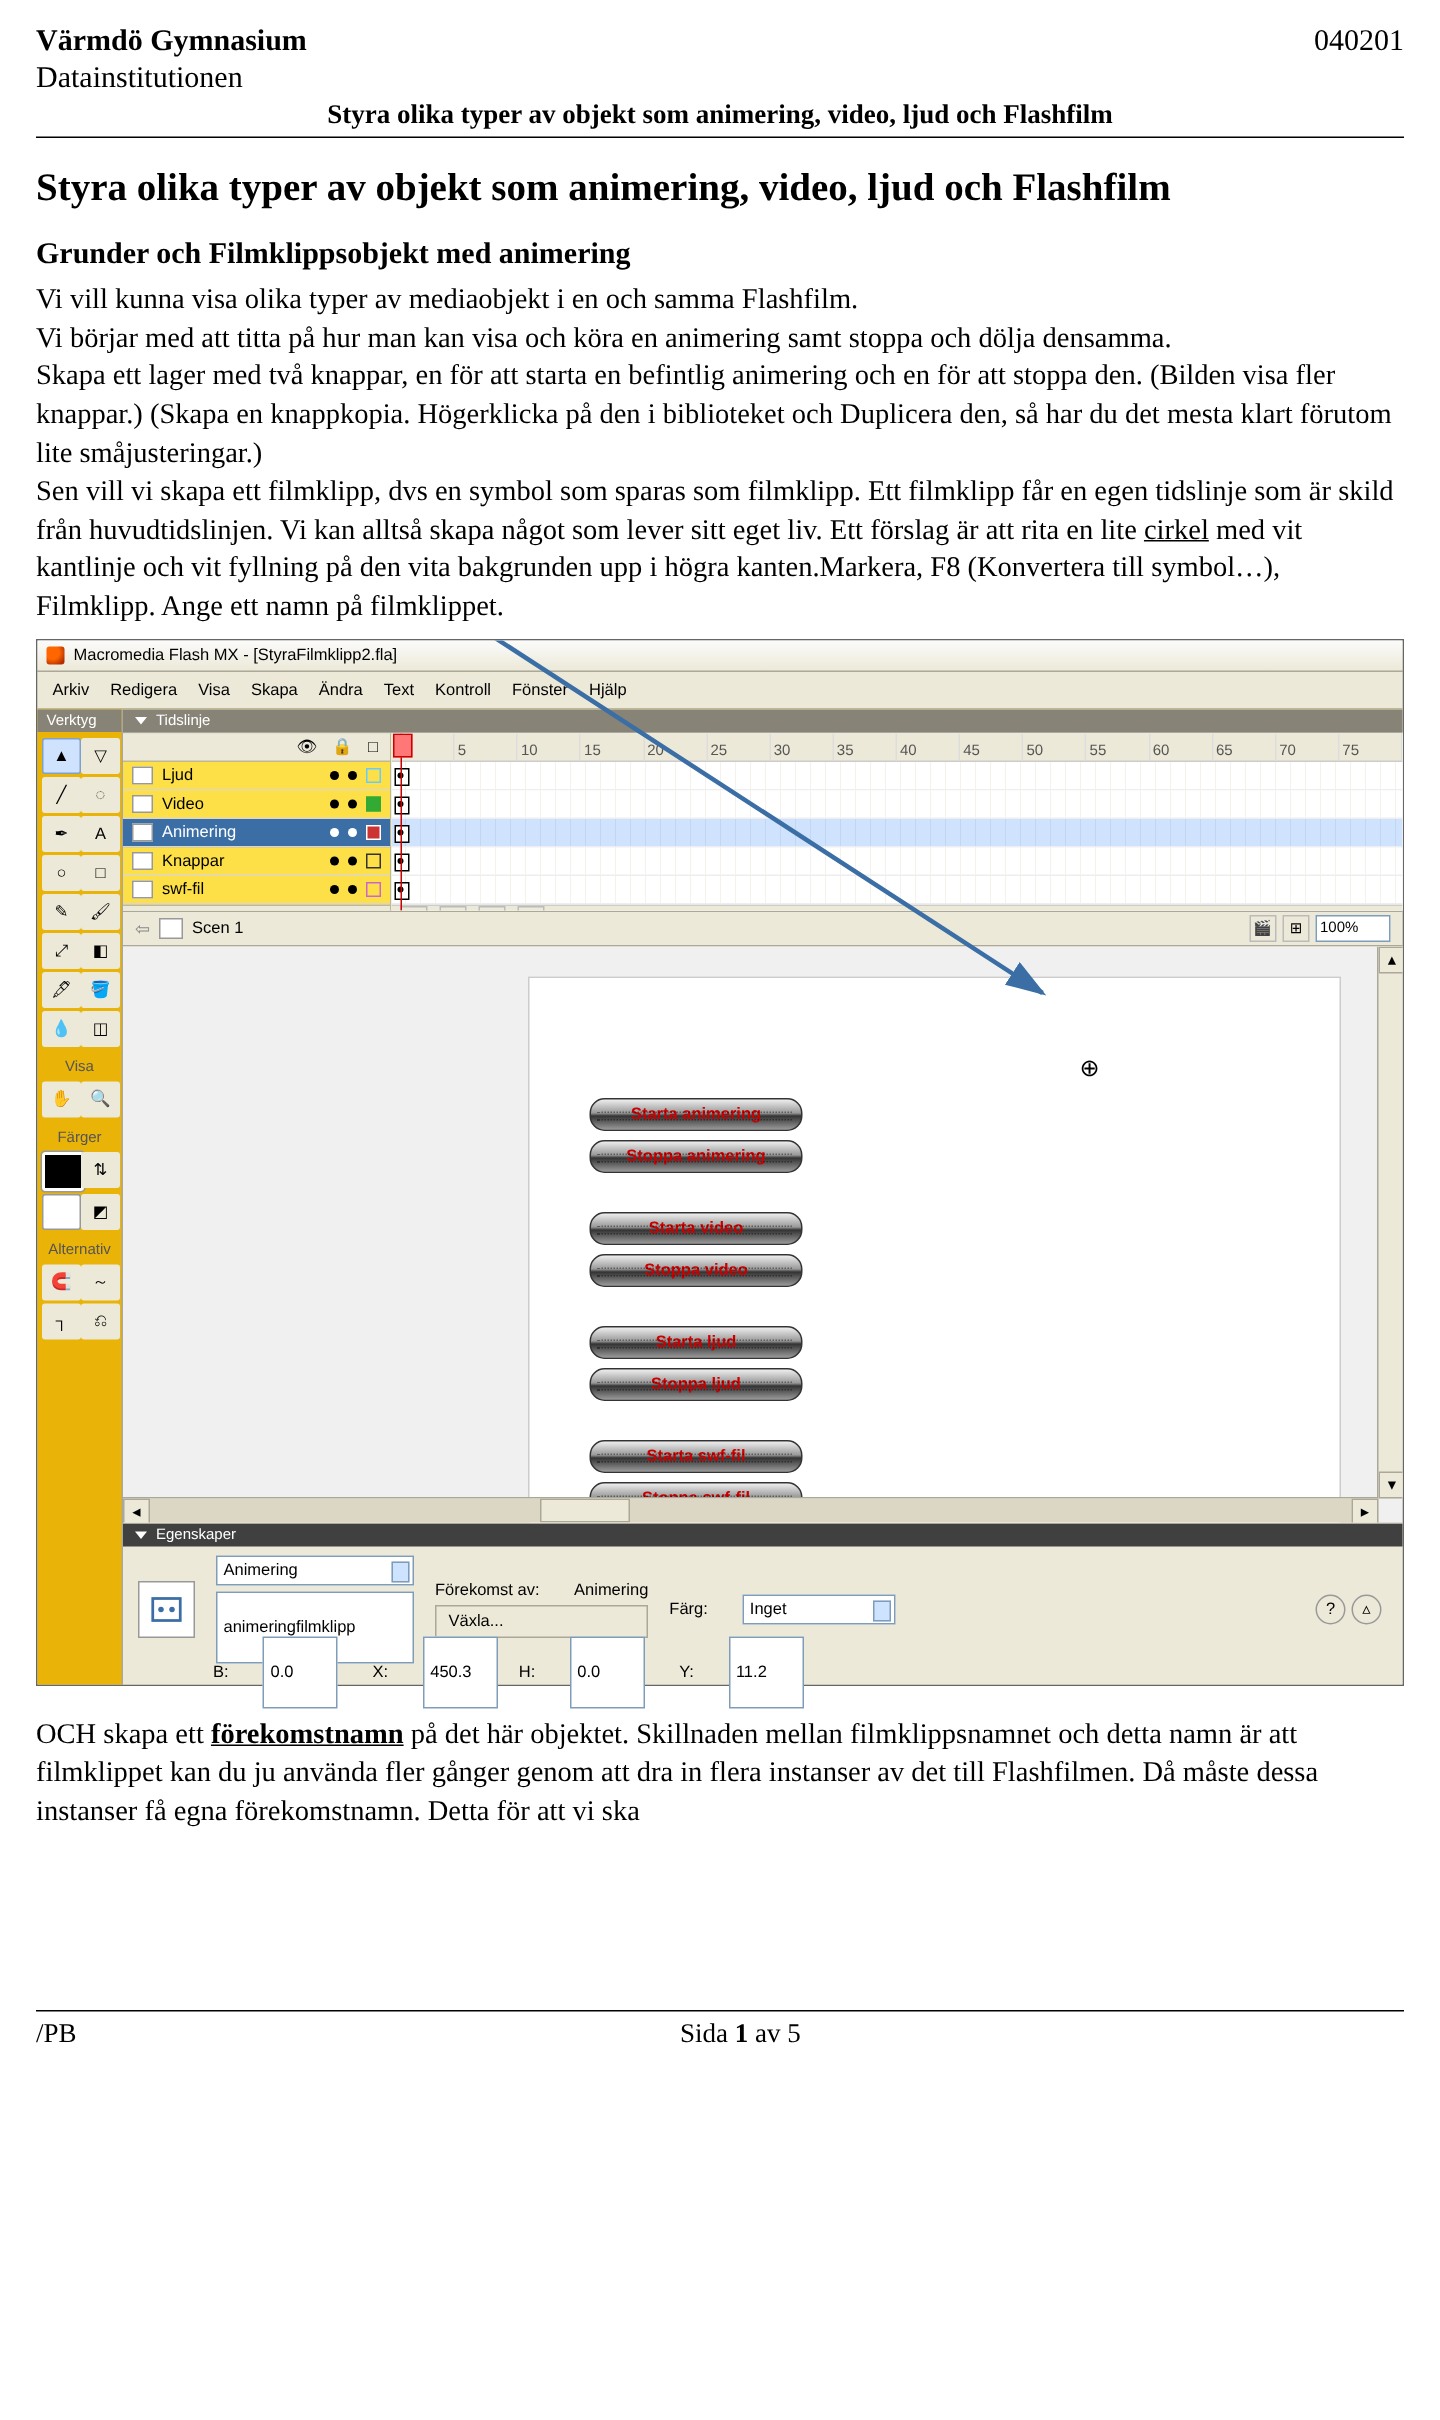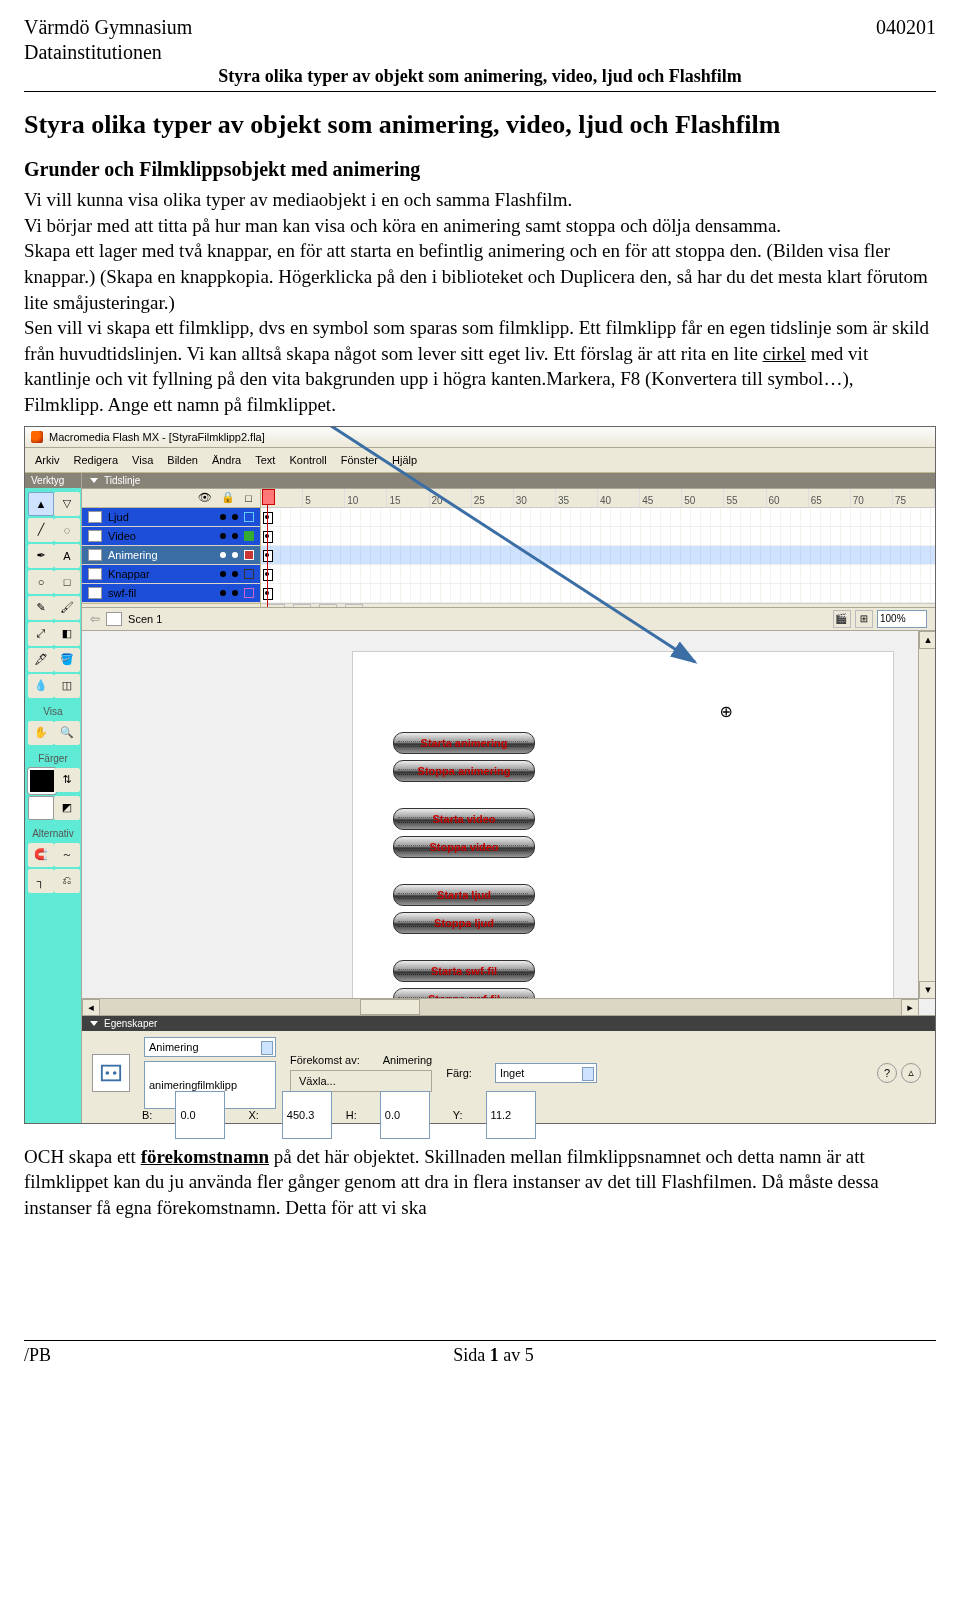--- a/index.html
+++ b/index.html
@@ -6,52 +6,52 @@
     font-family: "Times New Roman", Times, serif;
     font-size: 18px;
     margin: 0;
     padding: 16px 24px;
     color: #000;
     background: #fff;
     width: 960px;
     box-sizing: border-box;
   }
   .doc-header { display: flex; justify-content: space-between; align-items: flex-start; }
-  .doc-header .left { font-weight: normal; font-size: 20px; }
+  .doc-header .left { font-weight: bold; font-size: 20px; }
   .doc-header .right { font-size: 20px; text-align: right; }
   .doc-subhdr { font-size: 20px; margin-top: 2px; }
   .doc-subtitle { text-align: center; font-weight: bold; font-size: 18px; margin-top: 2px; }
   hr.sep { border: none; border-top: 1.5px solid #000; margin: 4px 0 18px 0; }
   h1.big { font-size: 26px; font-weight: bold; margin: 12px 0 18px 0; }
   h2.sub { font-size: 20px; font-weight: bold; margin: 0 0 6px 0; }
   p.body { font-size: 19px; margin: 0; line-height: 1.35; }
   .underlined { text-decoration: underline; }
   .bold { font-weight: bold; }
 
   
   .screenshot { position:relative; border: 1px solid #666; margin-top: 8px; font-family: Tahoma, Arial, sans-serif; font-size: 11px; color:#000; background:#ece9d8; }
   .app-title { display:flex; align-items:center; height:20px; background: linear-gradient(#fbfbfb, #ece9d8); border-bottom:1px solid #aca899; padding:0 6px; gap:6px; }
   .flash-icon { width:12px; height:12px; background: radial-gradient(circle at 4px 4px, #ff6600 40%, #b32d00 80%); border-radius:2px; }
   .menubar { display:flex; gap:14px; padding:3px 10px; background:#ece9d8; border-bottom:1px solid #c0b890; height:18px; align-items:center; }
 
   .workarea { display:flex; height: 650px; }
-  .tools-col { width:56px; background:#5eead4; border-right:1px solid #aca899; display:flex; flex-direction:column; }
+  .tools-col { width:56px; background:#eab308; border-right:1px solid #aca899; display:flex; flex-direction:column; }
   .panel-title { background:#888377; color:#fff; font-size:10px; padding:2px 6px; display:flex; align-items:center; gap:4px; }
   .arrow-down { width:0; height:0; border-left:4px solid transparent; border-right:4px solid transparent; border-top:5px solid #fff; }
   .tool-grid { display:grid; grid-template-columns: repeat(2, 24px); gap:2px; padding:4px; justify-content:center; }
   .tool-btn { width:24px; height:22px; background:#ece9d8; border:1px solid #ece9d8; display:flex; align-items:center; justify-content:center; border-radius:2px; }
   .tool-btn.sel { background:#cfe3ff; border:1px solid #7da2ce; }
   .tool-section-label { text-align:center; font-size:10px; color:#555; padding-top:4px; }
 
   .main-col { flex:1; display:flex; flex-direction:column; min-width:0; }
   .timeline-panel { background:#ece9d8; border-bottom:1px solid #aca899; }
   .tl-header { background:#888377; color:#fff; font-size:10px; padding:2px 8px; display:flex; gap:6px; align-items:center; }
   .tl-body { display:flex; height:118px; background:#fff; border-top:1px solid #aca899; }
   .layers { width:178px; border-right:1px solid #c0b890; background:#ece9d8; overflow:hidden; }
-  .layer-row { display:flex; align-items:center; height:18px; padding:0 6px; gap:6px; border-bottom:1px solid #ddd6c5; background:#1d4ed8; }
+  .layer-row { display:flex; align-items:center; height:18px; padding:0 6px; gap:6px; border-bottom:1px solid #ddd6c5; background:#fde047; }
   .layer-row.sel { background:#3a6ea5; color:#fff; }
   .layer-icon { width:12px; height:10px; border:1px solid #999; background:#fff; }
   .dot { width:6px; height:6px; background:#000; border-radius:50%; }
   .sq { width:8px; height:8px; border:1px solid #333; }
   .layer-footer { display:flex; gap:4px; padding:3px 6px; background:#ece9d8; border-top:1px solid #c0b890; }
   .mini-btn { width:16px; height:16px; background:#ece9d8; border:1px solid #bbb; display:flex; align-items:center; justify-content:center; font-size:10px; }
 
   .frames { flex:1; overflow:hidden; position:relative; background:#fff; }
   .ruler { display:flex; height:18px; border-bottom:1px solid #ccc; background:#ece9d8; font-size:10px; }
   .ruler-cell { width:48px; border-right:1px solid #ddd; display:flex; align-items:flex-end; justify-content:flex-start; padding:0 2px 1px 2px; color:#555; box-sizing:border-box; }
@@ -123,21 +123,21 @@
 
 <div class="screenshot">
   <div class="app-title">
     <span class="flash-icon"></span>
     <span>Macromedia Flash MX - [StyraFilmklipp2.fla]</span>
   </div>
   <div class="menubar">
     <span>Arkiv</span>
     <span>Redigera</span>
     <span>Visa</span>
-    <span>Bilden</span>
+    <span>Skapa</span>
     <span>Ändra</span>
     <span>Text</span>
     <span>Kontroll</span>
     <span>Fönster</span>
     <span>Hjälp</span>
   </div>
 
   <div class="workarea">
 
     <div class="tools-col">

